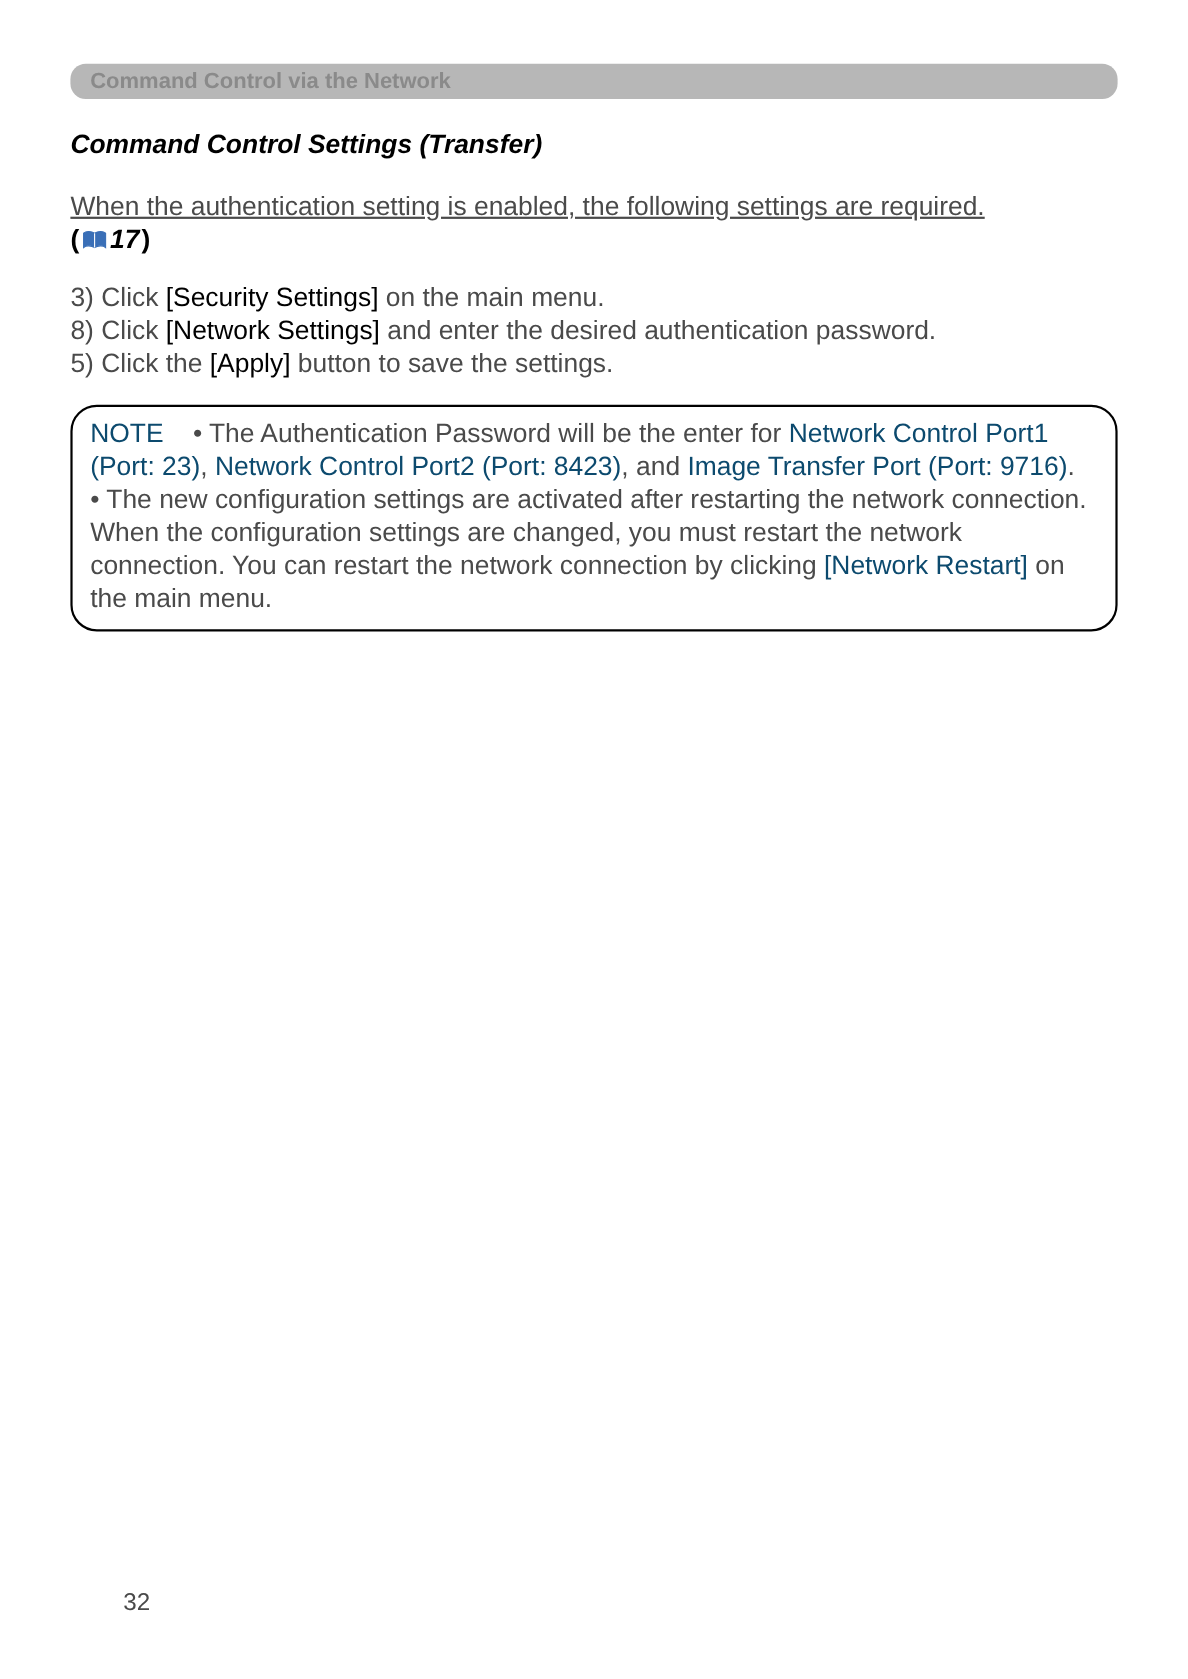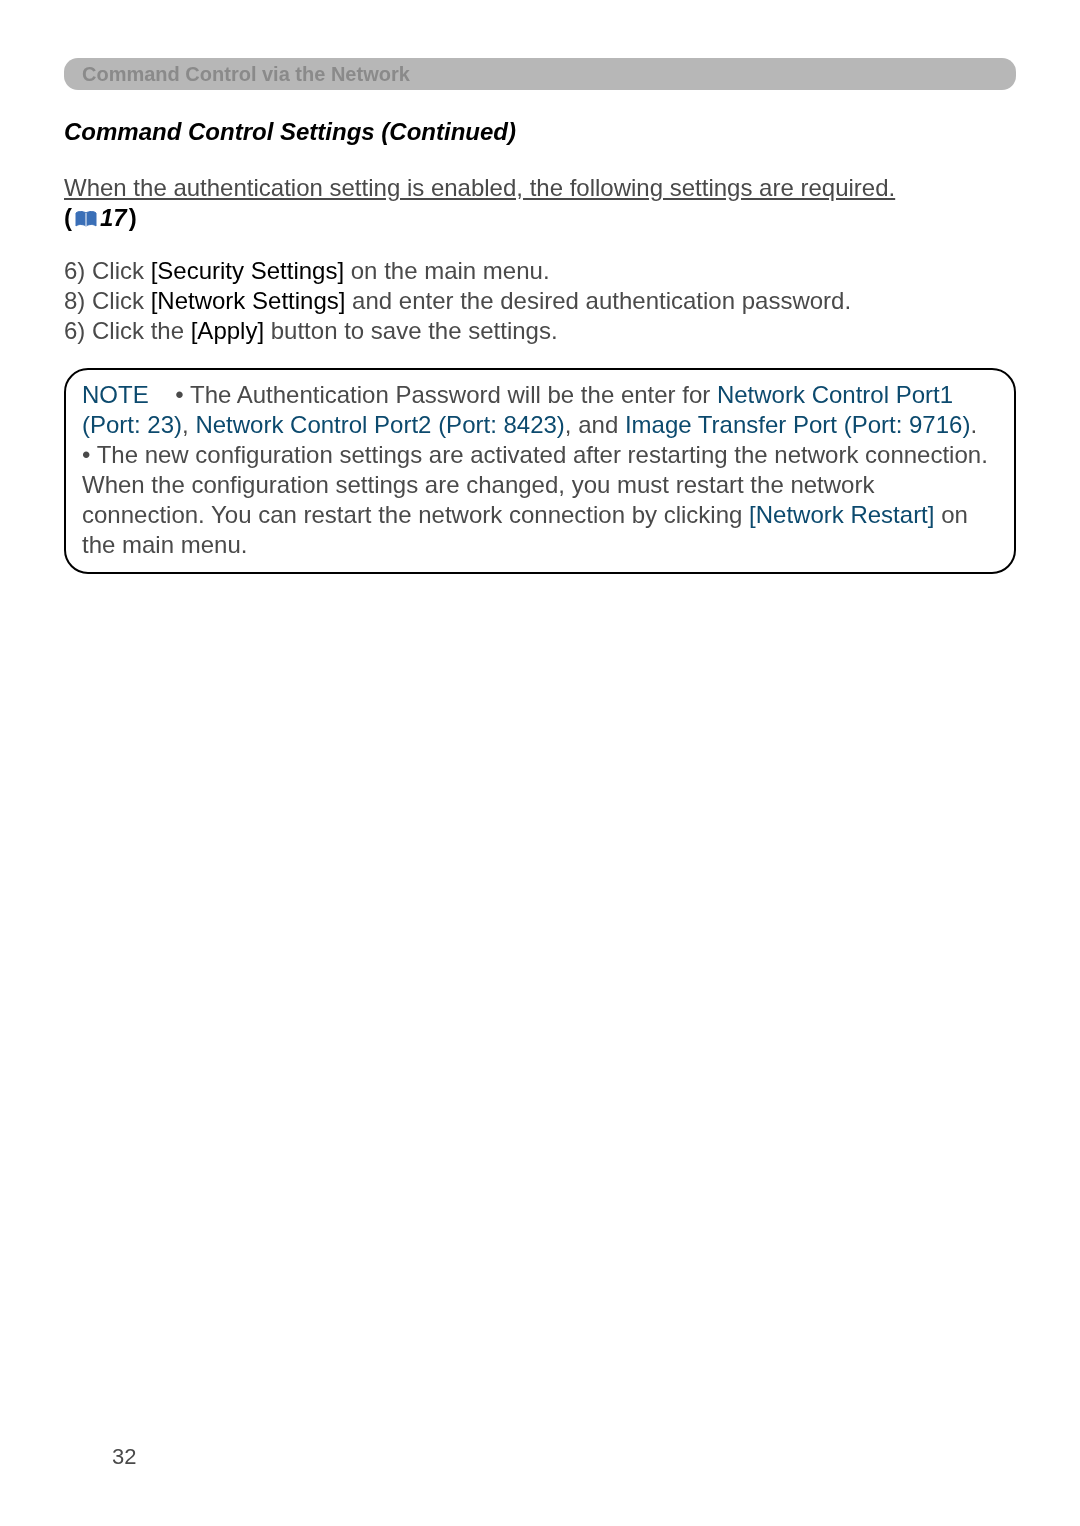--- a/index.html
+++ b/index.html
@@ -77,45 +77,45 @@
 </style>
 </head>
 <body>
 
 <div class="page">
 
   <div class="section-banner">
     <span>Command Control via the Network</span>
   </div>
 
-  <div class="subheading">Command Control Settings (Continued)</div>
+  <div class="subheading">Command Control Settings (Transfer)</div>
 
   <div class="intro-text">When the authentication setting is enabled, the following settings are required.</div>
 
   <div class="xref">
     <span class="paren">(</span>
     <span>
       <svg width="24" height="18" viewBox="0 0 24 18">
         <path d="M2 2 C4 0 9 0 12 2 C15 0 20 0 22 2 V15 C20 13 15 13 12 15 C9 13 4 13 2 15 Z" fill="#3a6fb7" stroke="#3a6fb7"></path>
         <path d="M12 2 V15" stroke="#fff" stroke-width="1"></path>
       </svg>
     </span>
     <span>17</span>
     <span class="paren">)</span>
   </div>
 
   <div class="steps-block">
     <div class="step-line">
-      <span>6) Click </span><b>[Security Settings]</b><span> on the main menu.</span>
+      <span>3) Click </span><b>[Security Settings]</b><span> on the main menu.</span>
     </div>
     <div class="step-line">
       <span>8) Click </span><b>[Network Settings]</b><span> and enter the desired authentication password.</span>
     </div>
     <div class="step-line">
-      <span>6) Click the </span><b>[Apply]</b><span> button to save the settings.</span>
+      <span>5) Click the </span><b>[Apply]</b><span> button to save the settings.</span>
     </div>
   </div>
 
   <div class="note-box">
     <span class="label">NOTE</span>&nbsp;&nbsp;&nbsp;
     <span>• The Authentication Password will be the enter for </span><b>Network Control Port1 (Port: 23)</b><span>, </span><b>Network Control Port2 (Port: 8423)</b><span>, and </span><b>Image Transfer Port (Port: 9716)</b><span>.</span>
     <br>
     <span>• The new configuration settings are activated after restarting the network connection. When the configuration settings are changed, you must restart the network connection. You can restart the network connection by clicking </span><b>[Network Restart]</b><span> on the main menu.</span>
   </div>
 

